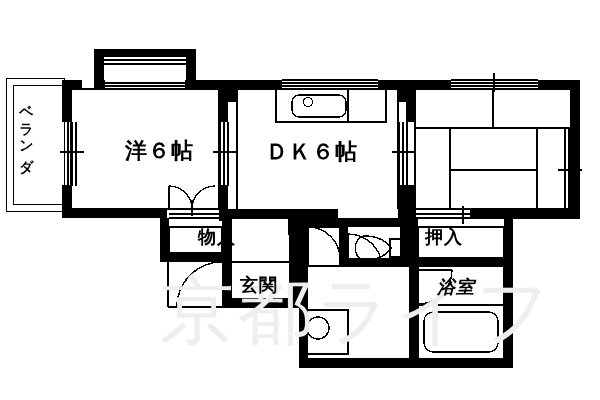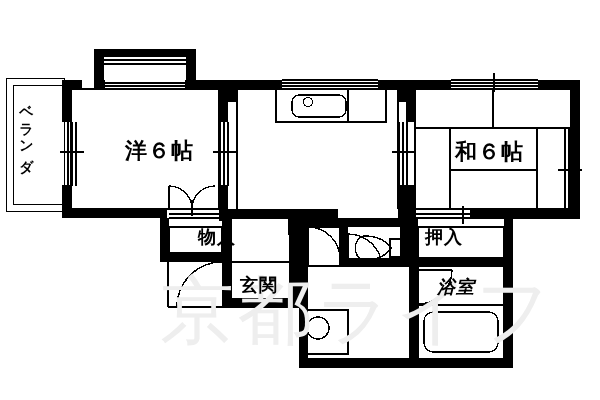--- a/index.html
+++ b/index.html
@@ -240,22 +240,22 @@
 
     </g>
   </svg>
 
   <div class="wm" style="left:160px;top:262px;font-size:74px;">京都ライフ</div>
 
   <div class="rm-label vert" style="left:20px;top:95px;font-size:14px;">ベランダ</div>
 
   <div class="rm-label" style="left:98px;top:140px;font-size:22px;margin-left:27px;">洋６帖</div>
 
-
-  <div class="rm-label" style="left:455px;top:141px;font-size:22px;">和６帖</div>
+  <div class="rm-label" style="left:266px;top:141px;font-size:22px;">ＤＫ６帖</div>
+
 
   <div class="rm-label" style="left:174px;top:228px;font-size:18px;margin-left:24px;">物入</div>
 
   <div class="rm-label" style="left:240px;top:276px;font-size:18px;">玄関</div>
 
   <div class="rm-label" style="left:425px;top:228px;font-size:18px;text-align:right;">押入</div>
 
   <div class="rm-label" style="left:437px;top:278px;font-size:18px;font-style:italic;">浴室</div>
 
 

